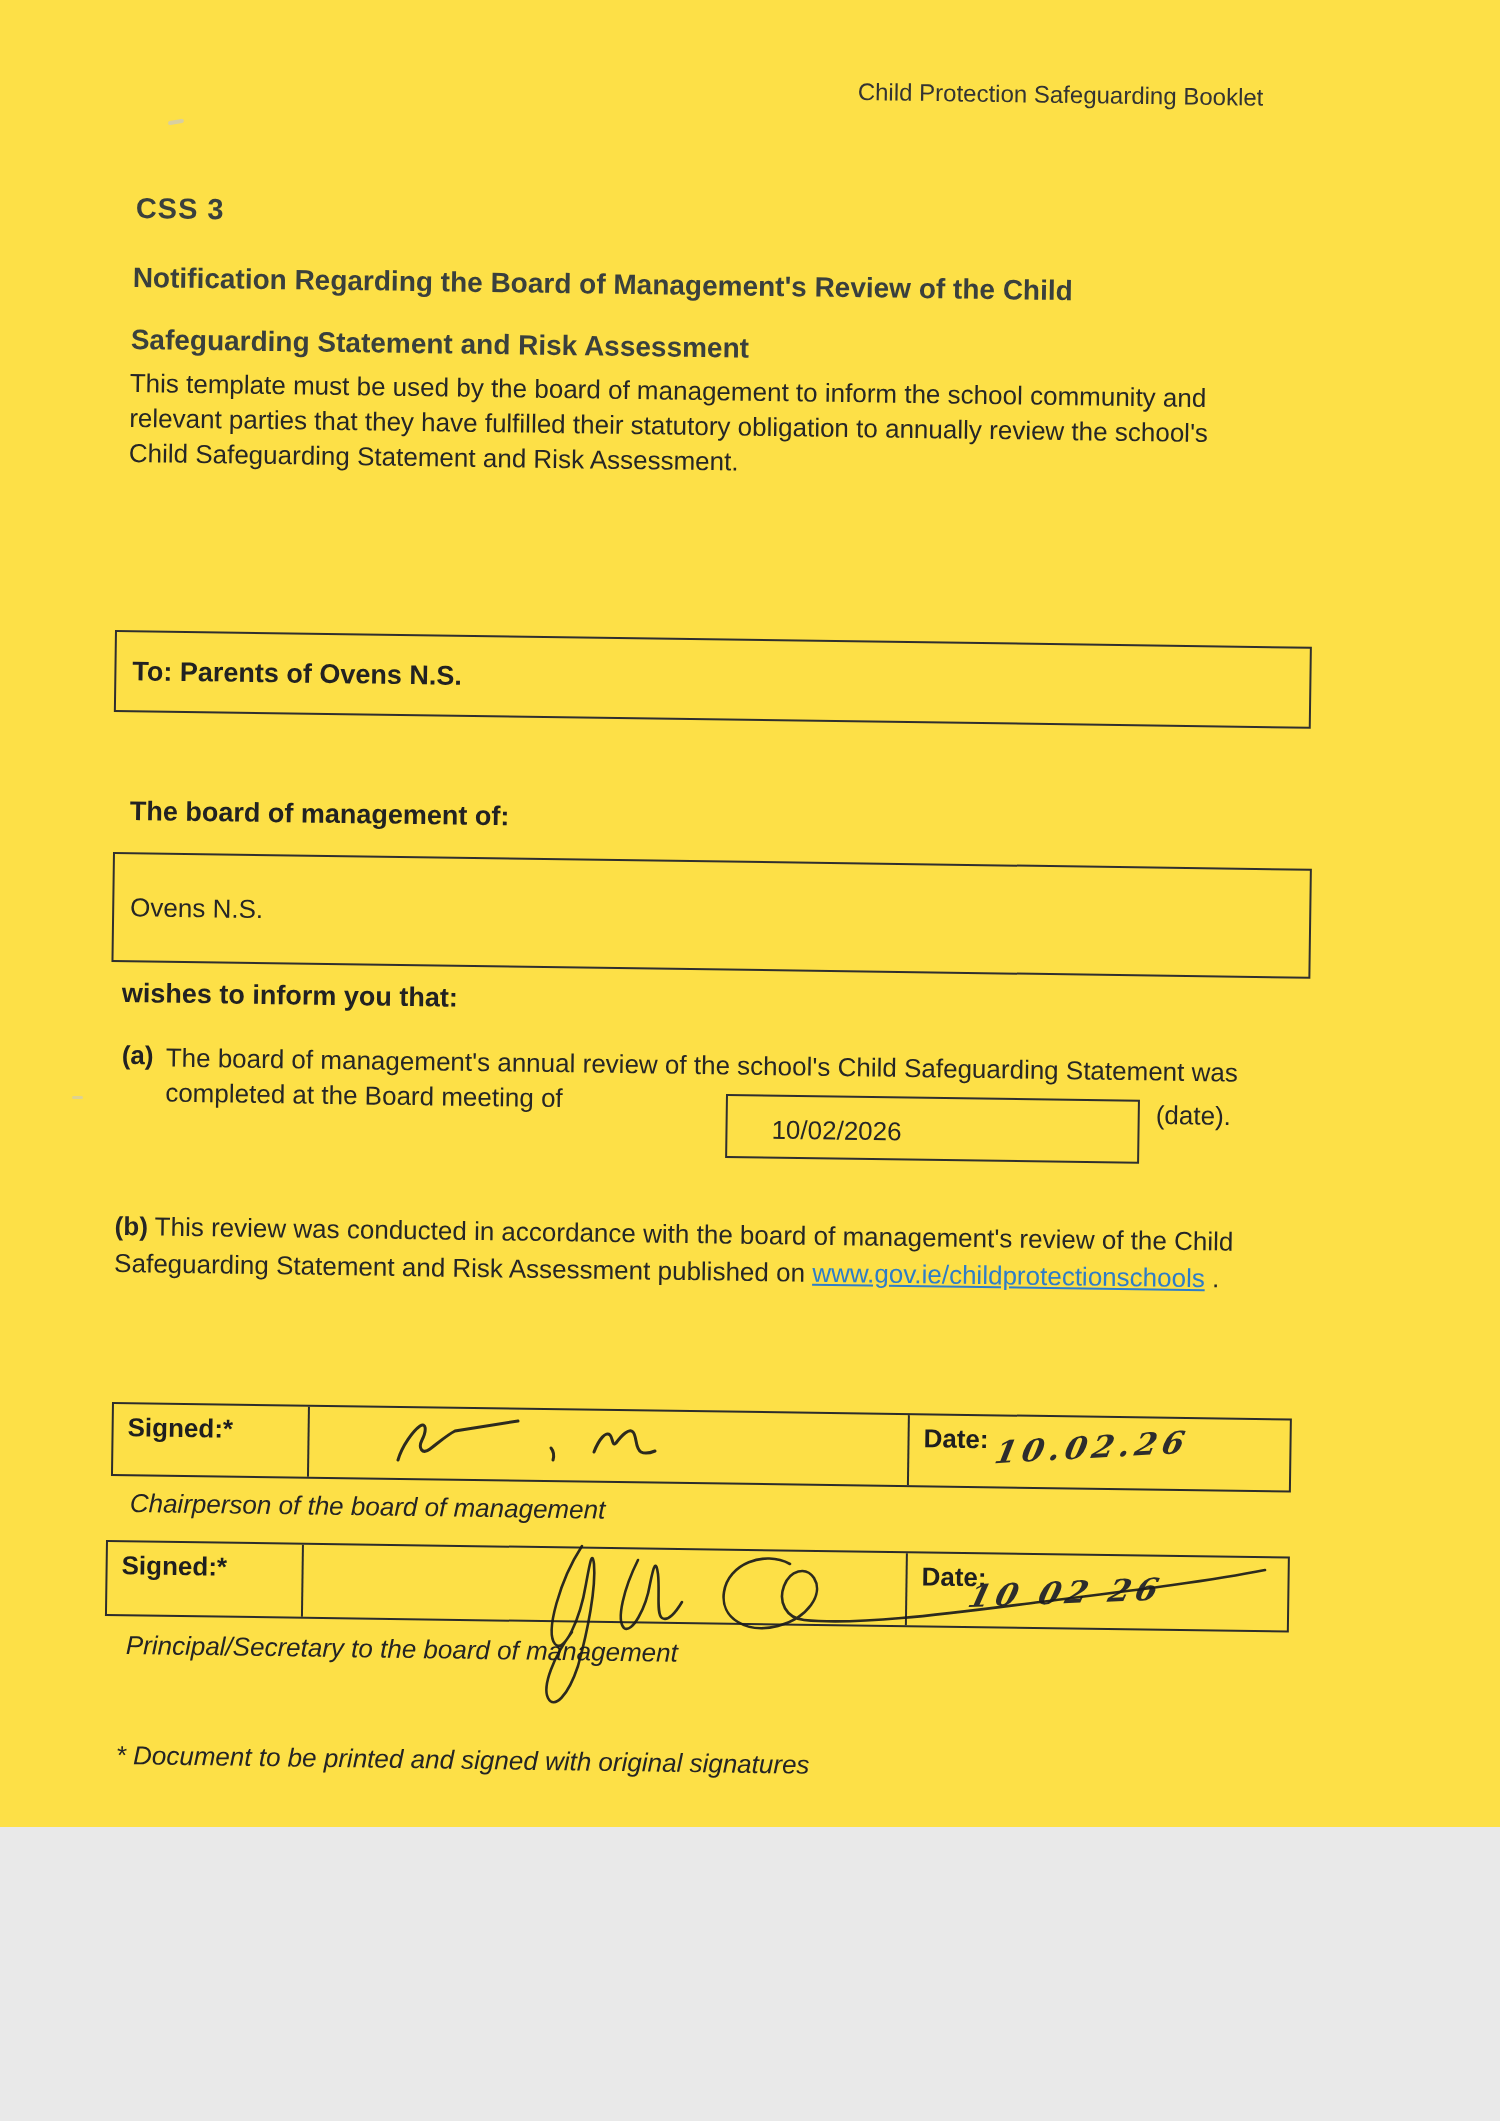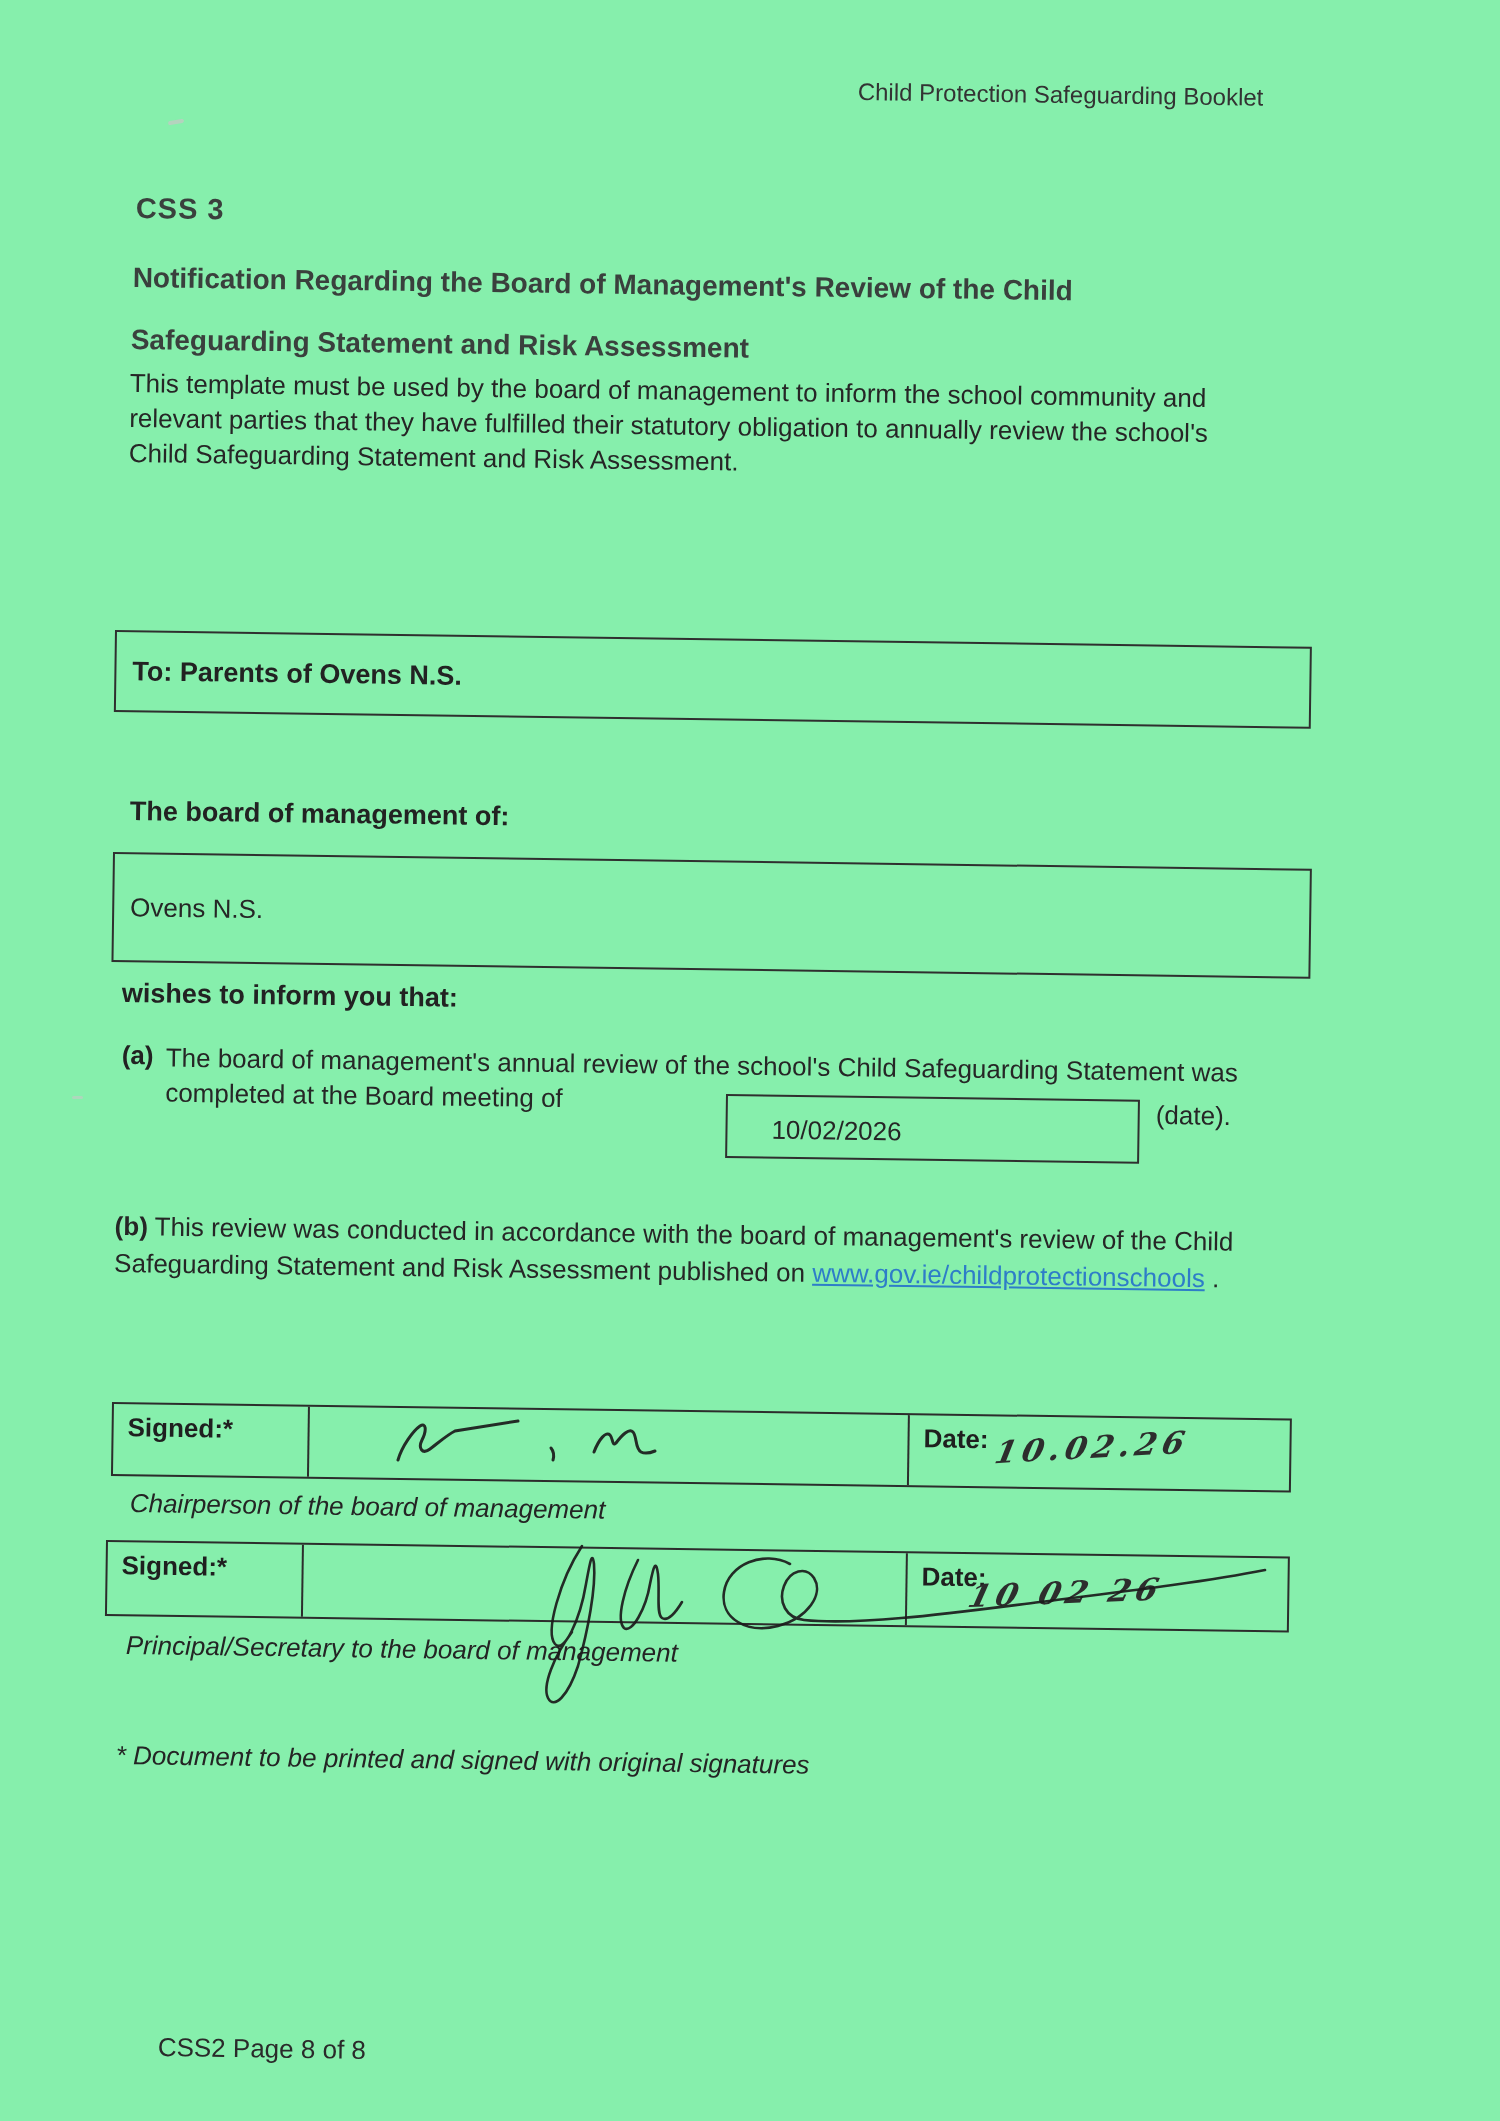--- a/index.html
+++ b/index.html
@@ -1,18 +1,18 @@
 <!DOCTYPE html>
 <html><head>
 <meta charset="utf-8">
 <style>
   html,body { margin:0; padding:0; background:#e9e9e9; }
   .page {
-    position:relative; width:1500px; height:2121px; margin:0 auto;
-    background:#86efac; overflow:hidden;
+    position:relative; width:1500px; height:1827px; margin:0 auto;
+    background:#fde047; overflow:hidden;
     font-family:"Liberation Sans", sans-serif; color:#2a2a2a;
   }
   .abs { position:absolute; }
   .tilt { transform:rotate(0.8deg); transform-origin:0 0; }
   .bold { font-weight:bold; }
   .hdr { font-size:24px; color:#333; }
   .h-code { font-size:29px; font-weight:bold; color:#3a403d; letter-spacing:1px; }
   .h-title { font-size:28px; font-weight:bold; color:#3a403d; white-space:nowrap; }
   .body-text { font-size:26px; line-height:35px; color:#262626; }
   .field-box { border:2px solid #2f2f2f; background:transparent; }

